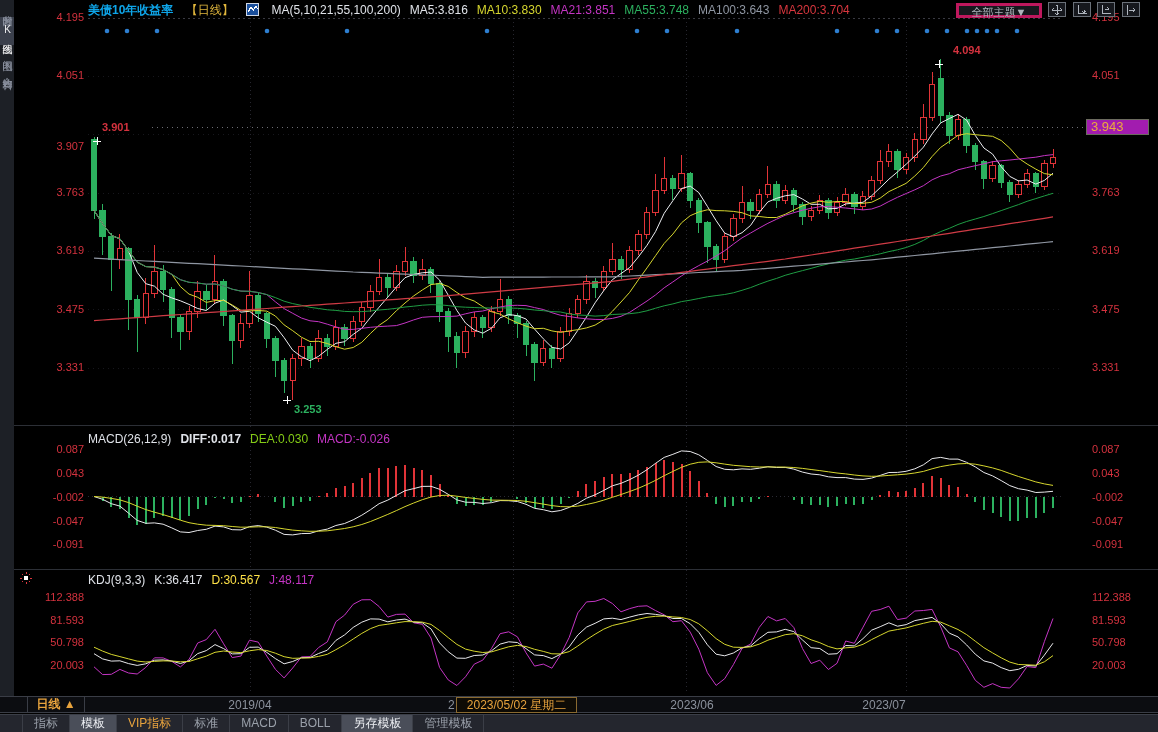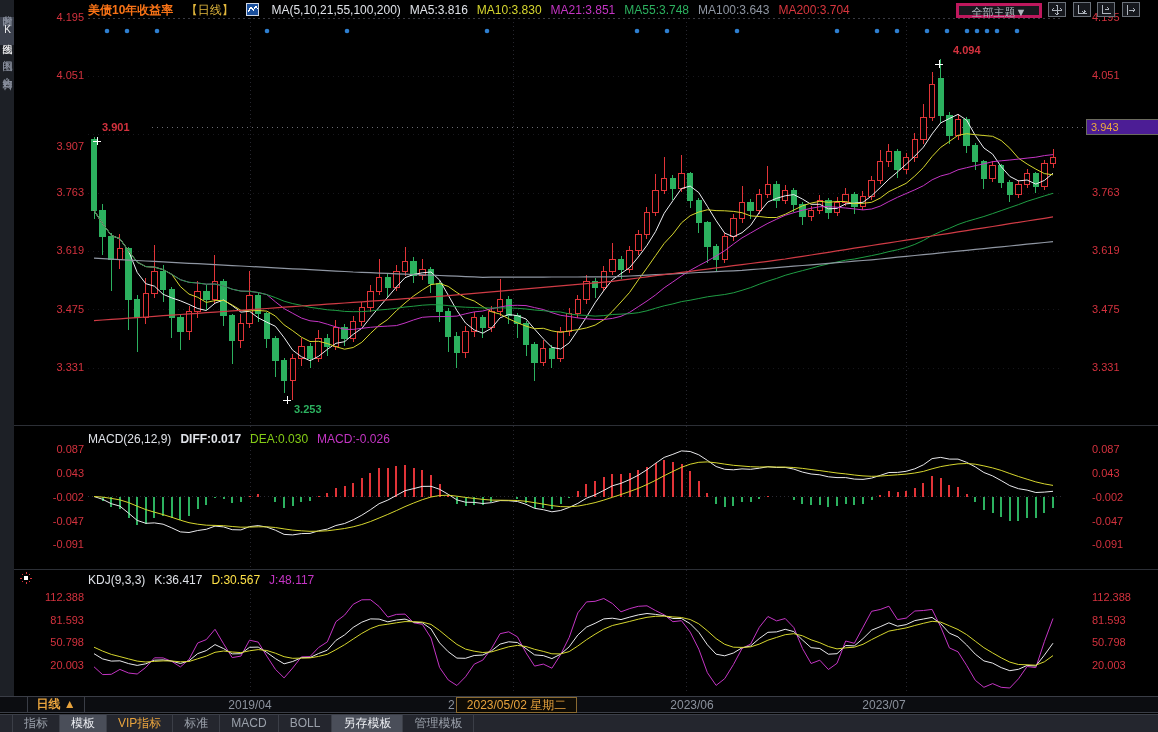--- a/index.html
+++ b/index.html
@@ -6,49 +6,49 @@
   html,body{background:#000;font-family:"Liberation Sans","DejaVu Sans",sans-serif}
   #stage{position:relative;width:1158px;height:732px;background:#000;overflow:hidden}
   
   #sidebar{position:absolute;left:0;top:0;width:14px;height:696px;background:#1d2026}
   .side-item{writing-mode:vertical-lr;text-orientation:upright;width:14px;font-size:10px;
     color:#8a909e;padding:7px 0;text-align:center;letter-spacing:1px;cursor:pointer;line-height:14px}
   .side-item.active{background:#3b404c;color:#f0f0f2}
   
   #hdr{position:absolute;left:88px;top:2px;height:15px;font-size:12px;white-space:nowrap;z-index:5}
   #hdr span{margin-right:9px}
-  #hdr .title{color:#f97316;font-weight:bold}
+  #hdr .title{color:#0ea5e9;font-weight:bold}
   #hdr .period{color:#e0b63c}
   .mini-icon{display:inline-block;vertical-align:-2px;margin-right:8px}
   #hdr-right{position:absolute;left:956px;top:2px;z-index:6;white-space:nowrap}
   .theme-btn{display:inline-block;width:86px;height:15px;border:3px solid #be185d;color:#aeb4bc;
     font-size:11px;text-align:center;line-height:13px;cursor:pointer;background:#16181d}
   .ic-btn{display:inline-block;width:18px;height:15px;border:1px solid #6a7078;margin-left:2px;
     vertical-align:top;cursor:pointer;background:#16181d;text-align:center}
   .ic-btn svg{display:block;margin:1px auto 0}
   
   .axlbl{position:absolute;font-size:11px;line-height:13px;pointer-events:none}
   .axlbl.left{width:62px;text-align:right}
   .ann{position:absolute;font-size:11px;font-weight:bold;pointer-events:none}
-  .pricebox{position:absolute;left:1086px;width:73px;height:16px;border:1px solid #6b6b5e;
-    background:#4c1d95;color:#ecac3c;font-size:11px;line-height:14px;padding-left:4px}
+  .pricebox{position:absolute;left:1086px;width:63px;height:16px;border:1px solid #6b6b5e;
+    background:#a21caf;color:#ecac3c;font-size:13px;line-height:14px;padding-left:4px}
   .ind-hdr{position:absolute;font-size:12px;white-space:nowrap;z-index:4}
   .ind-hdr span{margin-right:9px}
   
   #datebar{position:absolute;left:0;top:696px;width:1158px;height:17px;background:#0c0d11;
     border-top:1px solid #3a3d46;border-bottom:1px solid #3a3d46;font-size:12px}
   #period-cell{position:absolute;left:27px;top:0;width:58px;height:16px;border-left:1px solid #3a3d46;
     border-right:1px solid #3a3d46;color:#e8a33d;font-weight:bold;text-align:center;line-height:15px;cursor:pointer}
   .dlabel{position:absolute;top:1px;color:#8b919c;transform:translateX(-50%)}
   #tip2{position:absolute;left:448px;top:1px;color:#8b919c}
   #datetip{position:absolute;left:456px;top:0;width:121px;height:16px;border:1px solid #8a6a30;
     background:#0e0b05;color:#e8a33d;text-align:center;line-height:14px}
   
   #tabbar{position:absolute;left:0;top:714px;width:1158px;height:18px;background:#24262e;
-    border-top:1px solid #3b3e47;padding-left:12px;font-size:12px;white-space:nowrap}
+    border-top:1px solid #3b3e47;padding-left:22px;font-size:12px;white-space:nowrap}
   .btab{display:inline-block;height:17px;line-height:16px;padding:0 11px;color:#9aa0aa;
     border-right:1px solid #3b3e47;cursor:pointer}
   .btab:first-child{border-left:1px solid #3b3e47}
   .btab.active{background:#4a4e59;color:#eceef2}
   .btab.vip{color:#e8a33d}
   svg{shape-rendering:crispEdges}
   svg .sm{shape-rendering:auto}
 </style>
 </head>
 <body>

